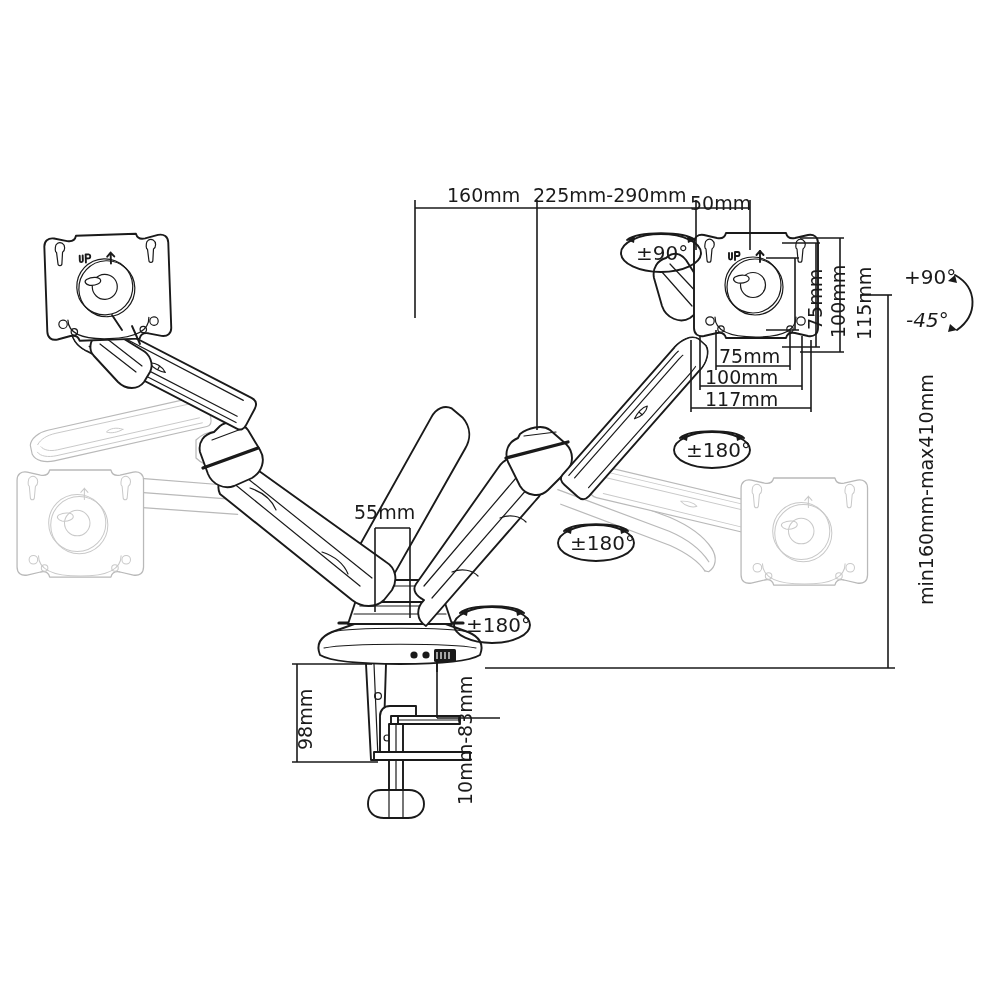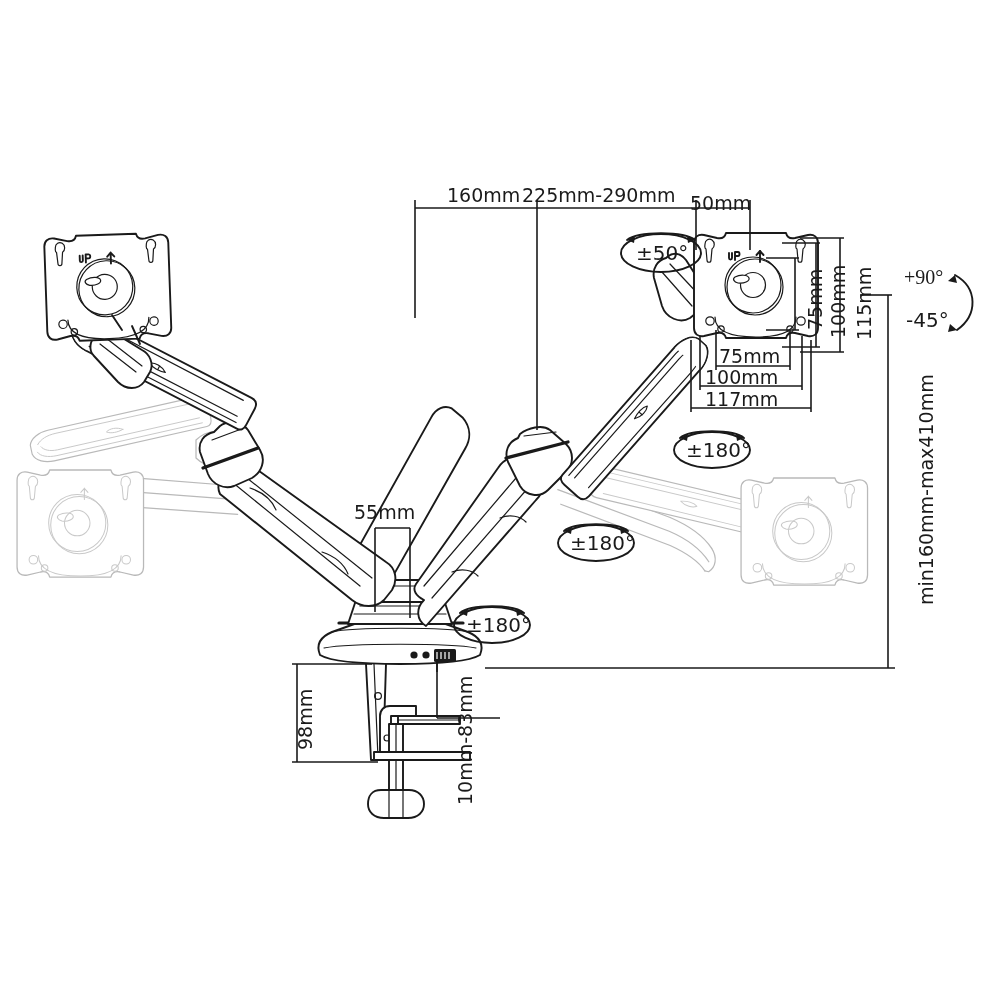--- a/index.html
+++ b/index.html
@@ -377,21 +377,21 @@
     <g>
       <path class="s" d="M955,275 C978,288 978,315 957,330"></path>
       <path class="blk" d="M955,275 L948,281 L957,283 Z"></path>
       <path class="blk" d="M957,330 L950,324 L948,332 Z"></path>
     </g>
 
   </svg>
 
   <div class="lbl" style="left:447px; top:186px;">160mm</div>
 
-  <div class="lbl" style="left:522px; top:186px;">225mm-290mm</div>
+  <div class="lbl" style="left:533px; top:186px;">225mm-290mm</div>
 
   <div class="lbl" style="left:690px; top:194px;">50mm</div>
 
   <div class="lbl vert" style="left:806px; top:330px;">75mm</div>
 
   <div class="lbl vert" style="left:829px; top:338px;">100mm</div>
 
   <div class="lbl vert" style="left:855px; top:340px;">115mm</div>
 
   <div class="lbl" style="left:719px; top:347px;">75mm</div>
@@ -401,25 +401,25 @@
   <div class="lbl" style="left:705px; top:390px;">117mm</div>
 
   <div class="lbl" style="left:354px; top:503px;">55mm</div>
 
   <div class="lbl vert" style="left:296px; top:750px;">98mm</div>
 
   <div class="lbl vert" style="left:456px; top:805px;">10mm-83mm</div>
 
   <div class="lbl vert" style="left:917px; top:605px;">min160mm-max410mm</div>
 
-  <div class="lbl ang" style="left:636px; top:243px;">±50°</div>
-
-  <div class="lbl ang" style="left:904px; top:267px;font-family:Liberation Serif, serif;">+90°</div>
-
-  <div class="lbl ang" style="left:906px; top:310px;">-45°</div>
+  <div class="lbl ang" style="left:636px; top:243px;">±90°</div>
+
+  <div class="lbl ang" style="left:904px; top:267px;">+90°</div>
+
+  <div class="lbl ang" style="left:906px; top:310px;font-style:italic;">-45°</div>
 
   <div class="lbl ang" style="left:686px; top:440px;">±180°</div>
 
   <div class="lbl ang" style="left:570px; top:533px;">±180°</div>
 
   <div class="lbl ang" style="left:466px; top:615px;">±180°</div>
 
 </div>
 
 </body></html>

